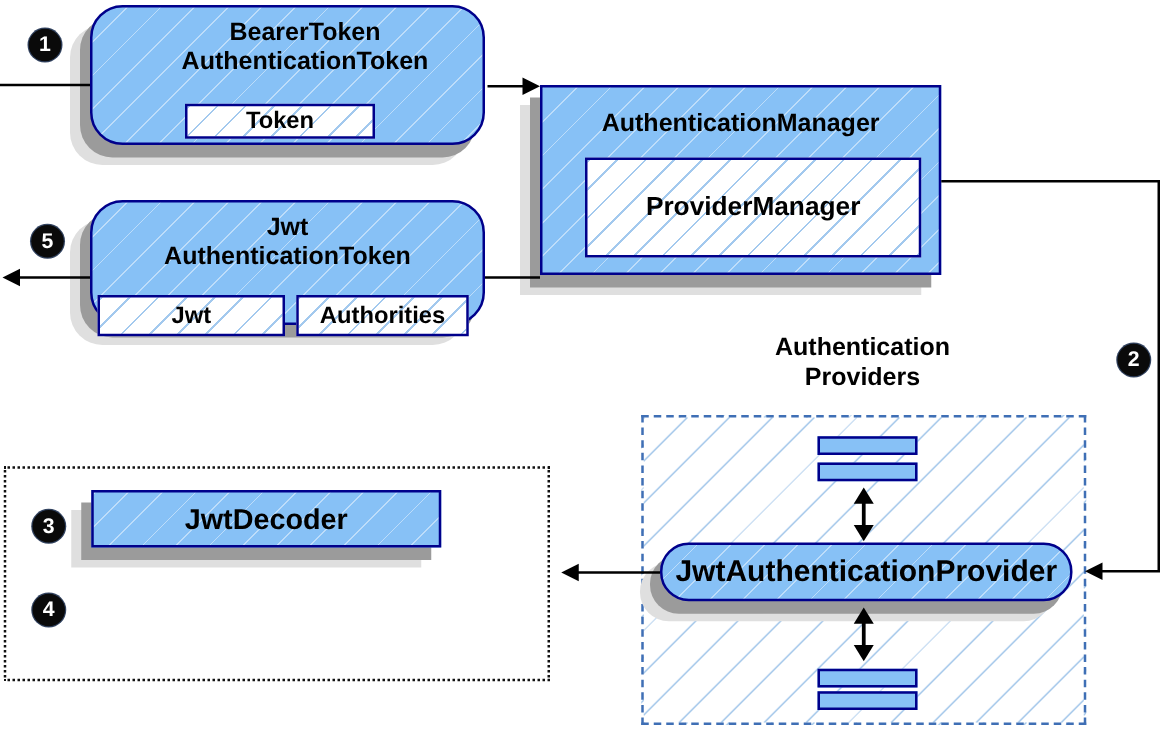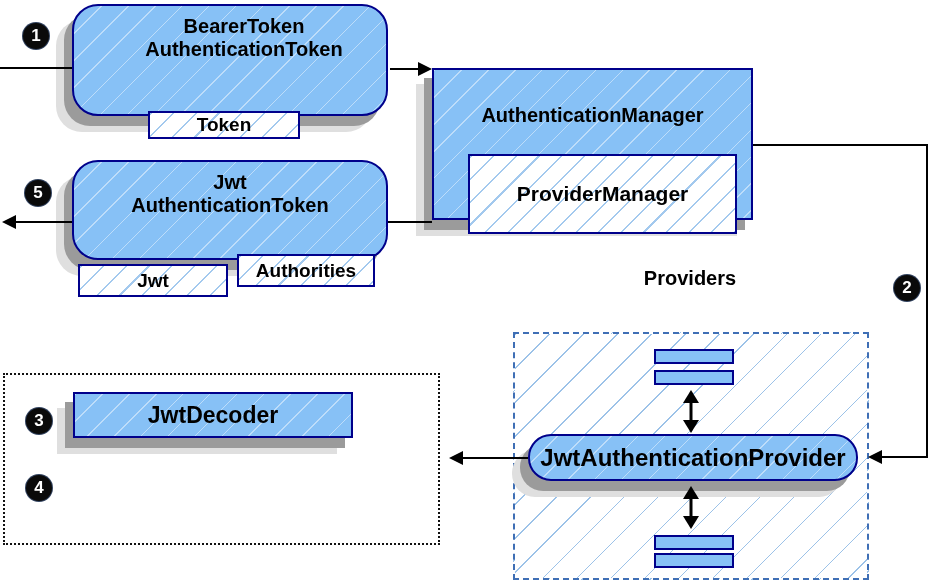--- a/index.html
+++ b/index.html
@@ -16,21 +16,20 @@
     box-shadow:-8px 10px 0 0 var(--shadow-dark), -16px 16px 0 0 var(--shadow-light);
   }
   .rounded{border-radius:26px;}
   .boxtitle{text-align:center;font-size:20px;line-height:23px;padding-top:9px;}
   .chip{
     position:absolute;box-sizing:border-box;display:flex;align-items:center;justify-content:center;
     background-color:#fff;
     background-image:repeating-linear-gradient(135deg, var(--chip-hatch) 0 1.5px, transparent 1.5px 16px);
     border:2px solid var(--box-border);
     font-size:19px;
-    margin-top:28px;
   }
   .plainlabel{
     display:flex;align-items:center;justify-content:center;font-size:23px;
   }
   
   .providers-box{
     position:absolute;box-sizing:border-box;left:513px;top:332px;width:356px;height:248px;
     background-color:#fff;
     background-image:repeating-linear-gradient(135deg, var(--providers-hatch) 0 1px, transparent 1px 24px);
     border:2px dashed var(--providers-border);
@@ -74,29 +73,30 @@
     </div>
     <div class="chip" style="left:74px;top:77px;width:152px;height:28px;">Token</div>
   </div>
 
   <div class="blueblock rounded z2" style="left:72px;top:160px;width:316px;height:100px;">
     <div class="boxtitle">
       <div>Jwt</div>
       <div>AuthenticationToken</div>
     </div>
     <div class="chip" style="left:4px;top:74px;width:150px;height:33px;">Jwt</div>
-    <div class="chip" style="left:163px;top:64px;width:138px;height:33px;">Authorities</div>
+    <div class="chip" style="left:163px;top:74px;width:138px;height:33px;">Authorities</div>
   </div>
 
   <div class="blueblock z2" style="left:432px;top:68px;width:321px;height:152px;">
-    <div class="boxtitle" style="padding-top:34px;">AuthenticationManager</div>
+    <div class="boxtitle" style="padding-top:18px;">AuthenticationManager</div>
     <div class="chip" style="left:34px;top:56px;width:269px;height:80px;font-size:21px;">ProviderManager</div>
   </div>
 
   <div class="heading">
+    <div>Authentication</div>
     <div>Providers</div>
   </div>
 
   <div class="providers-box z1">
     <div class="mini-bar" style="top:15px;"></div>
     <div class="mini-bar" style="top:36px;"></div>
     <div class="mini-bar" style="top:201px;"></div>
     <div class="mini-bar" style="top:219px;"></div>
   </div>
 

